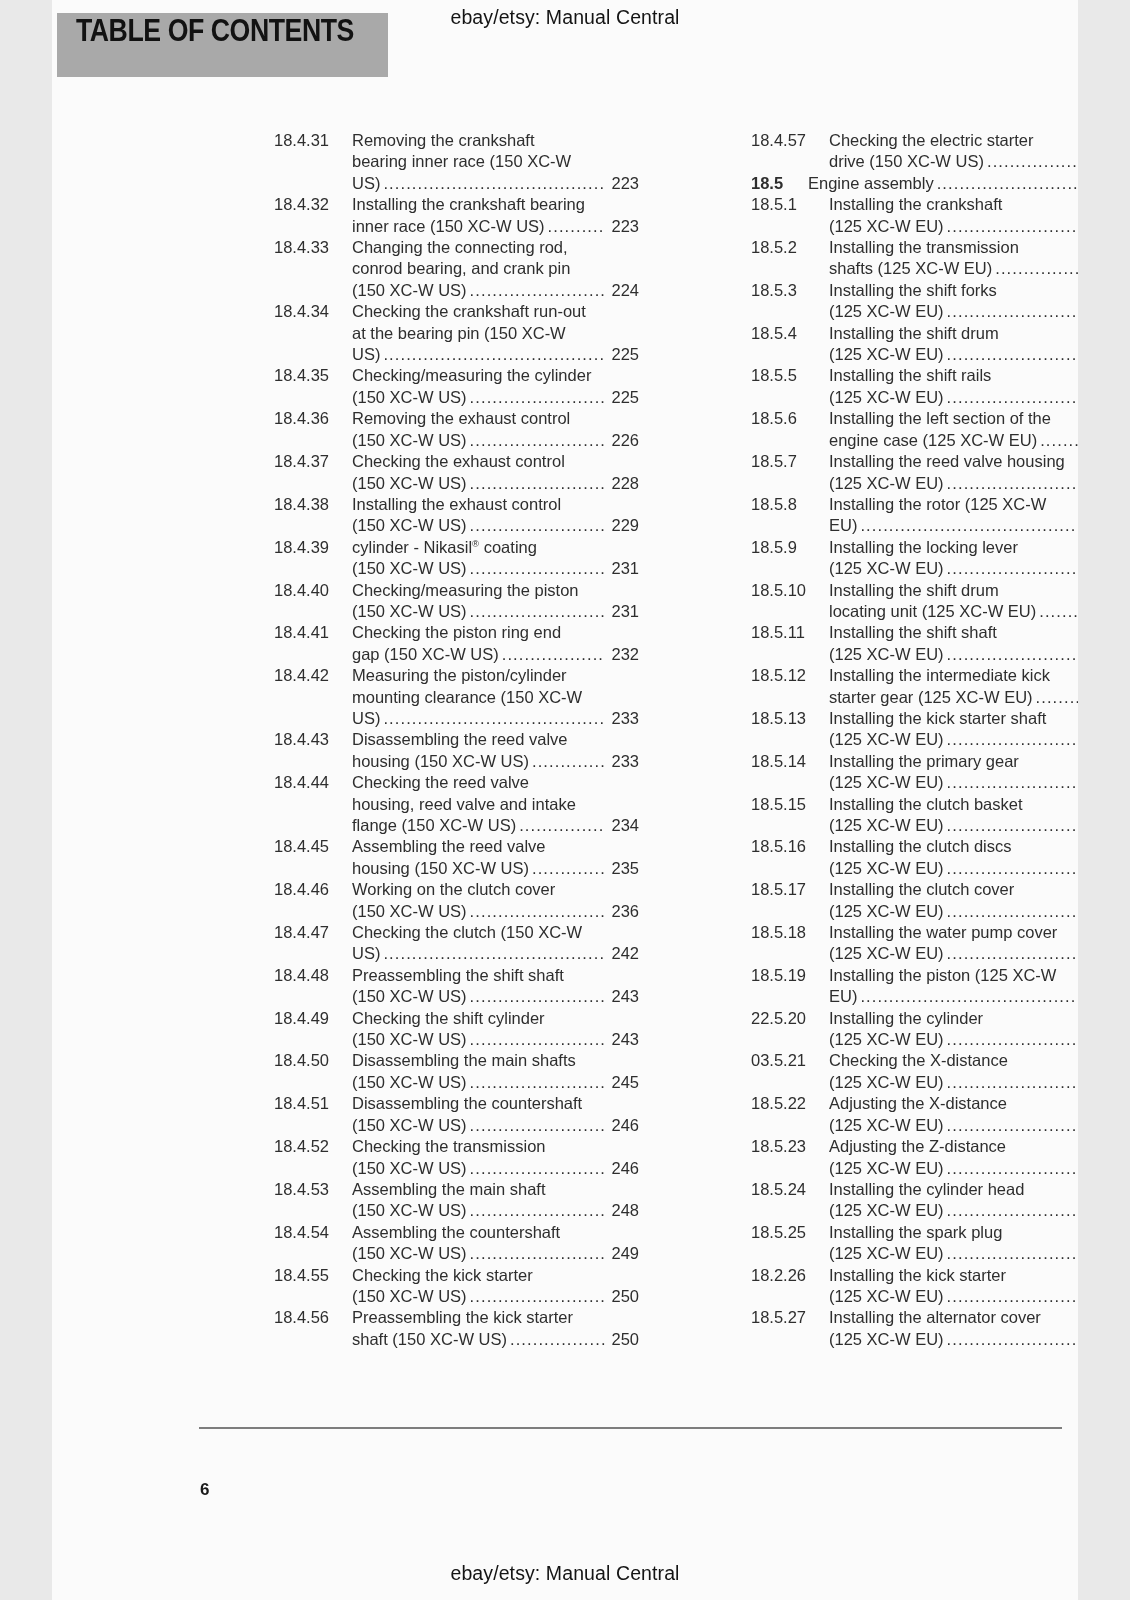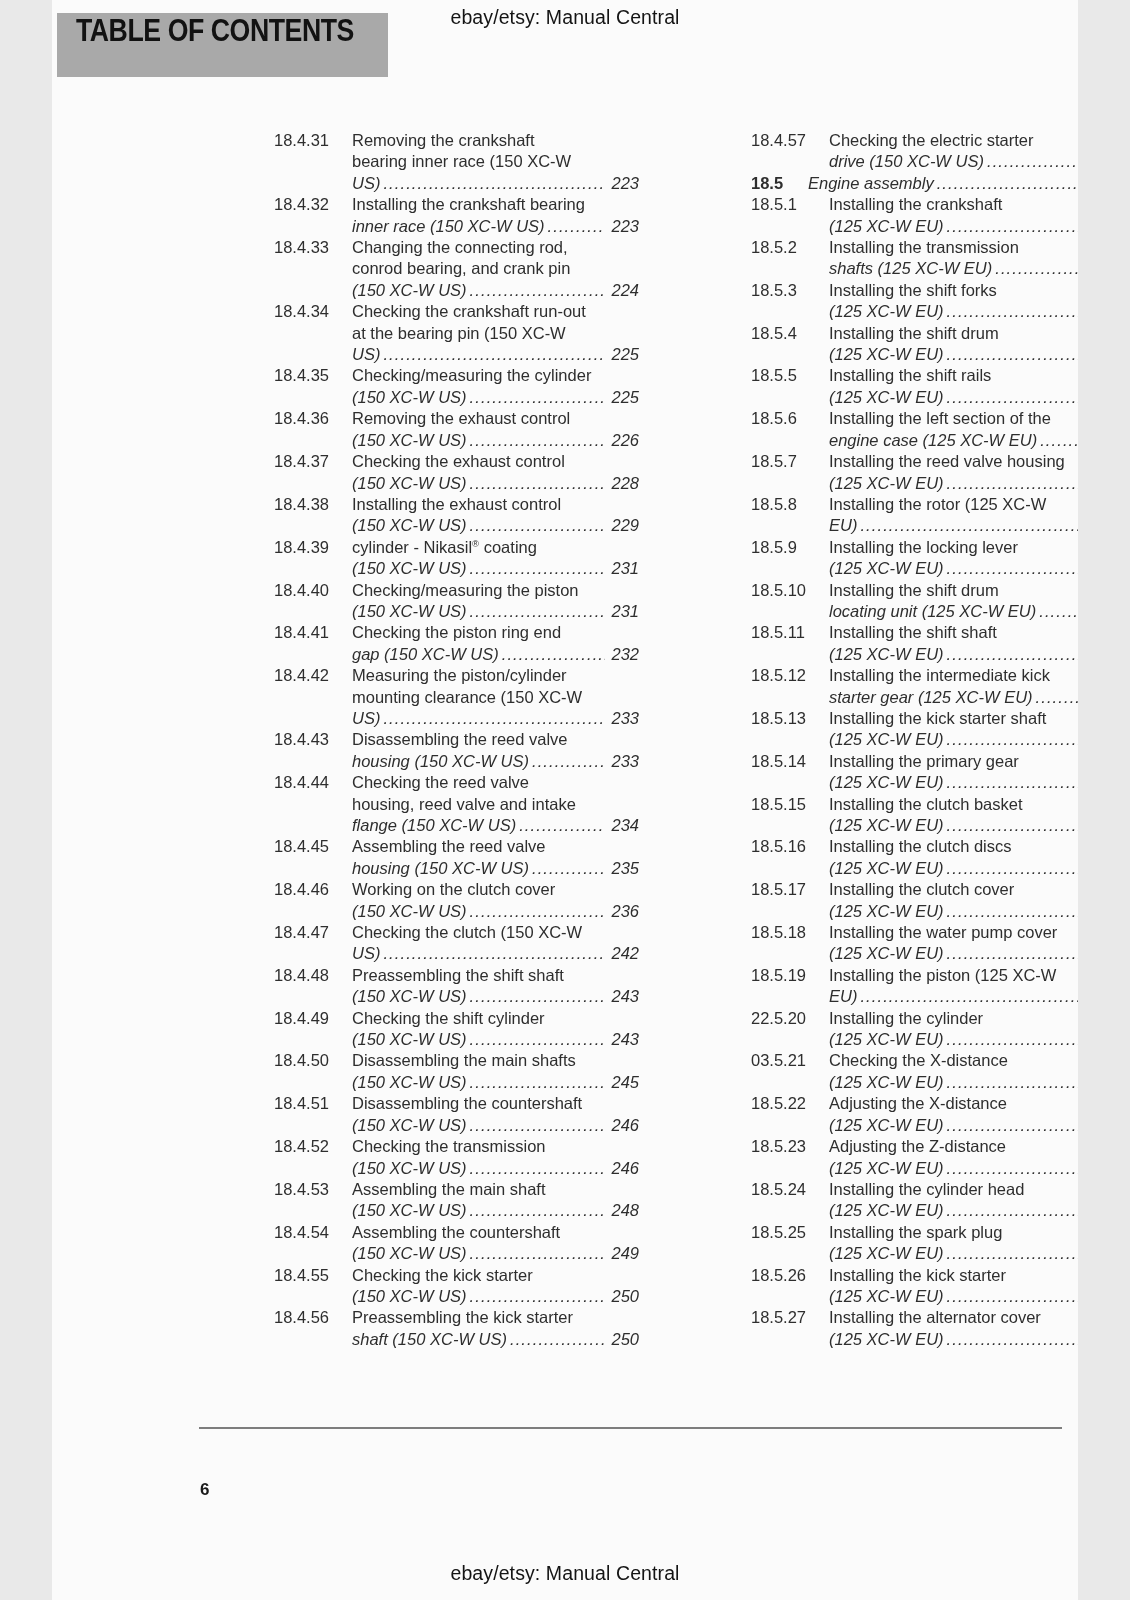--- a/index.html
+++ b/index.html
@@ -37,21 +37,21 @@
   }
   
   .toc-col{position:absolute;top:130px;font-size:16.5px;line-height:21.4px;}
   .toc-col.left{left:222px;width:365px;}
   .toc-col.right{left:657px;width:362px;margin-left:42px;}
   .entry{display:flex;}
   .entry .num{width:78px;flex:0 0 78px;white-space:nowrap;}
   .entry.section .num{width:57px;flex:0 0 57px;font-weight:bold;}
   .entry .body{flex:1;min-width:0;}
   .entry .line{white-space:nowrap;}
-  .entry .line.last{display:flex;align-items:center;font-style:italic;}
+  .entry .line.last{display:flex;align-items:center;}
   .frag{white-space:nowrap;}
   .dots{
     flex:1;min-width:12px;overflow:hidden;white-space:nowrap;
     margin-left:3px;margin-right:6px;
   }
   .dots::before{
     content:"..........................................................................";
     letter-spacing:1.1px;
   }
   .pagenum{white-space:nowrap;}
@@ -668,21 +668,21 @@
         <div class="body">
           <div class="line">Installing the spark plug</div>
           <div class="line last">
             <span class="frag">(125 XC-W EU)</span>
             <span class="dots"></span>
             <span class="pagenum">267</span>
           </div>
         </div>
       </div>
       <div class="entry">
-        <div class="num">18.5.26</div>
+        <div class="num">18.2.26</div>
         <div class="body">
           <div class="line">Installing the kick starter</div>
           <div class="line last">
             <span class="frag">(125 XC-W EU)</span>
             <span class="dots"></span>
             <span class="pagenum">267</span>
           </div>
         </div>
       </div>
       <div class="entry">

